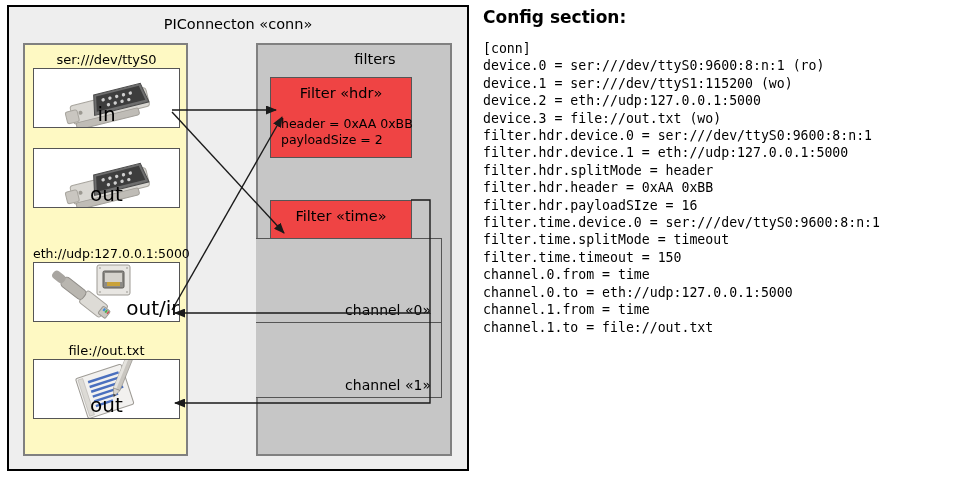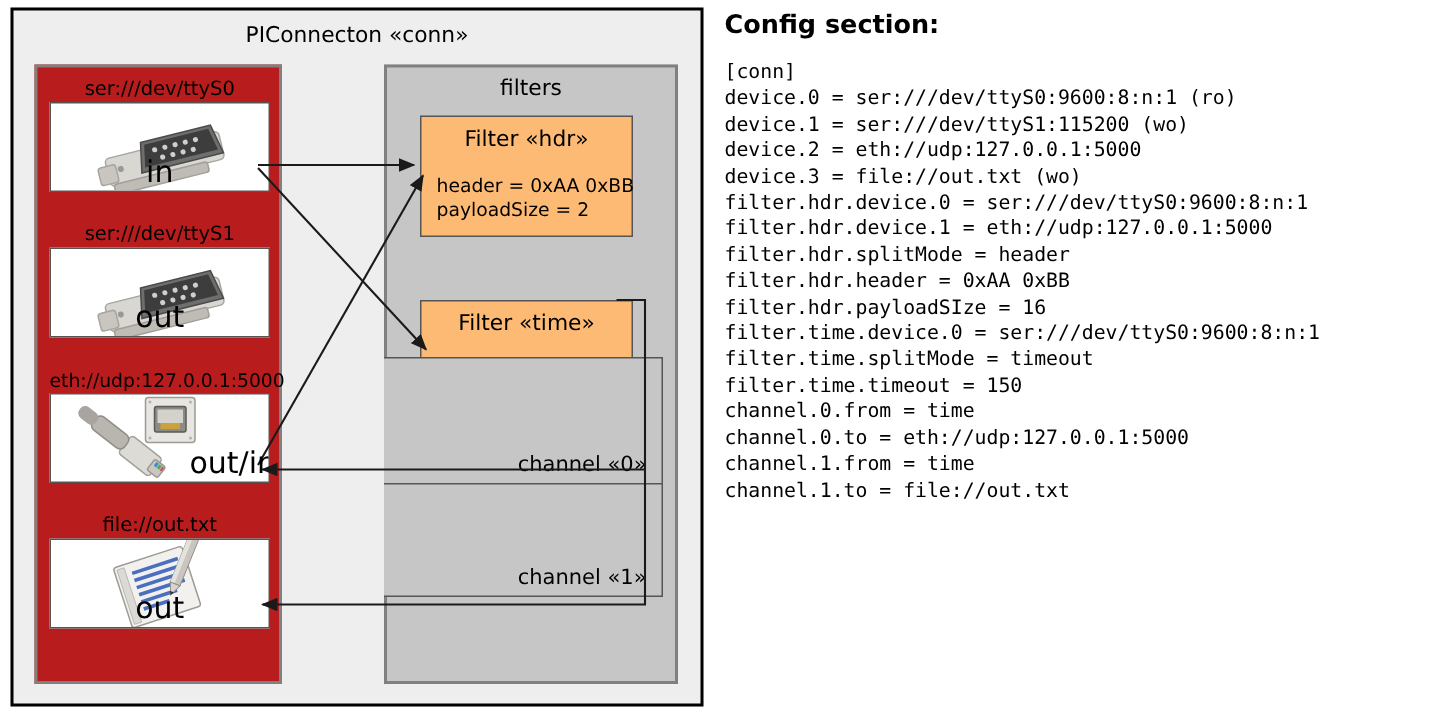--- a/index.html
+++ b/index.html
@@ -38,21 +38,21 @@
     line-height: 18px;
   }
 
   
   #devices-column {
     position: absolute;
     left: 14px;
     top: 36px;
     width: 165px;
     height: 413px;
-    background: #b91c1c;
+    background: #fef9c3;
     border: 2px solid #808080;
     box-sizing: border-box;
   }
 
   .device-group {
     position: absolute;
     left: 8px;
     width: 147px;
   }
   .device-label {
@@ -100,26 +100,27 @@
     box-sizing: border-box;
   }
   #filters-title {
     position: absolute;
     top: 5px;
     left: 0;
     width: 100%;
     text-align: center;
     font-size: 14.5px;
     line-height: 18px;
+    padding-left: 21px;
   }
   .filter-box {
     position: absolute;
-    left: 22px;
+    left: 12px;
     width: 142px;
-    background: #fdba74;
+    background: #ef4444;
     border: 1.5px solid #555555;
     box-sizing: border-box;
   }
   .filter-box .ftitle {
     text-align: center;
     font-size: 14.5px;
     line-height: 20px;
     padding-top: 5px;
     padding-bottom: 4px;
   }
@@ -209,21 +210,20 @@
               <circle cx="95" cy="36" r="1.7" fill="#cfcfcf"></circle>
             <rect x="30" y="33" width="12" height="12" rx="2" fill="#c9c6c0" stroke="#a8a59e"></rect>
             <rect x="38" y="46" width="64" height="7" rx="2" fill="#bfbcb6" stroke="#a19e98"></rect>
             <circle cx="45" cy="37" r="2" fill="#9c9992"></circle>
           </g>
         </svg>
       </div>
     </div>
 
     <div class="device-group" style="top:103px;">
-      <div class="device-label">ser:///dev/ttyS1</div>
       <div class="device-box">
         <span class="dir">out</span>
         <svg width="147" height="58" viewBox="0 0 147 58" style="position:absolute;left:0;top:0;">
           <g transform="rotate(-14 73 34)">
             <rect x="36" y="28" width="78" height="19" rx="3" fill="#d9d7d2" stroke="#a8a59e" stroke-width="1"></rect>
             <path d="M62 23 L110 23 L114 43 L58 43 Z" fill="#6e6e6e" stroke="#4a4a4a" stroke-width="1"></path>
             <path d="M64 25 L108 25 L111 40 L61 40 Z" fill="#3d3d3d"></path>
             <circle cx="70" cy="30" r="1.7" fill="#cfcfcf"></circle>
               <circle cx="77" cy="30" r="1.7" fill="#cfcfcf"></circle>
             <circle cx="84" cy="30" r="1.7" fill="#cfcfcf"></circle>

